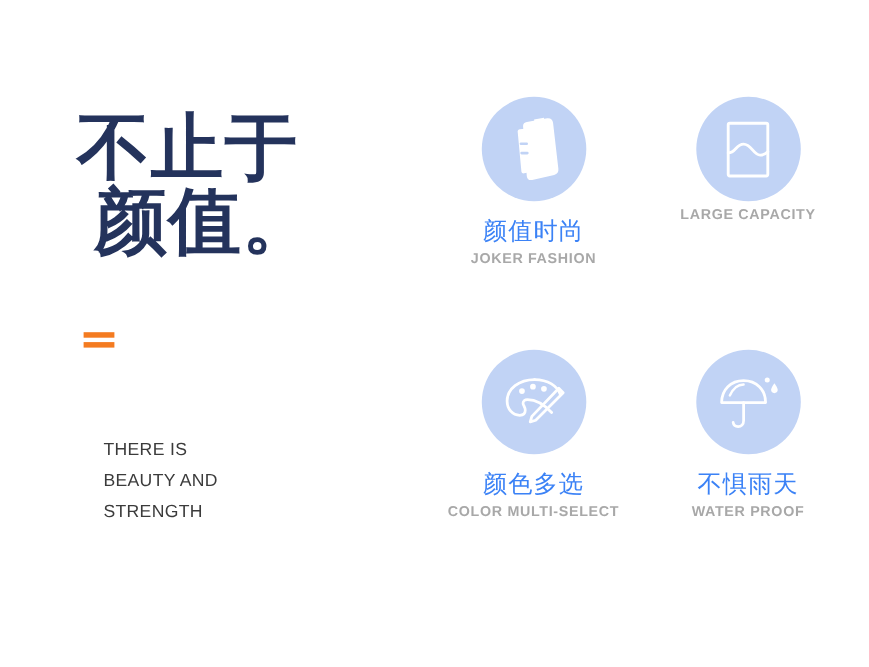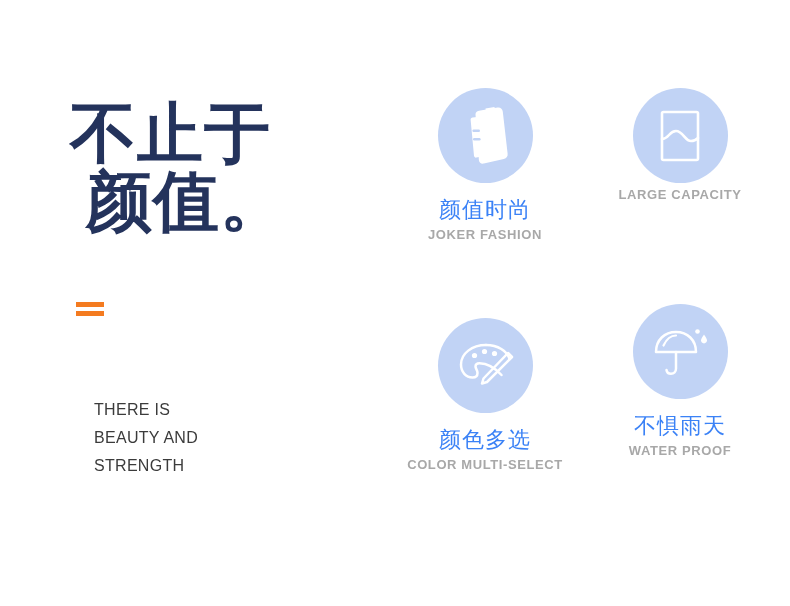--- a/index.html
+++ b/index.html
@@ -80,21 +80,21 @@
   }
 
   .feature {
     position: absolute;
     width: 190px;
     text-align: center;
   }
   .feature-r0c0 { left: 0px;   top: 0px; }
   .feature-r0c1 { left: 195px; top: 0px; }
   .feature-r1c0 { left: 0px;   top: 230px; }
-  .feature-r1c1 { left: 195px; top: 216px; }
+  .feature-r1c1 { left: 195px; top: 230px; }
 
   .icon-circle {
     width: 95px;
     height: 95px;
     border-radius: 50%;
     background: #C1D3F5;
     margin: 0 auto;
     display: flex;
     align-items: center;
     justify-content: center;

